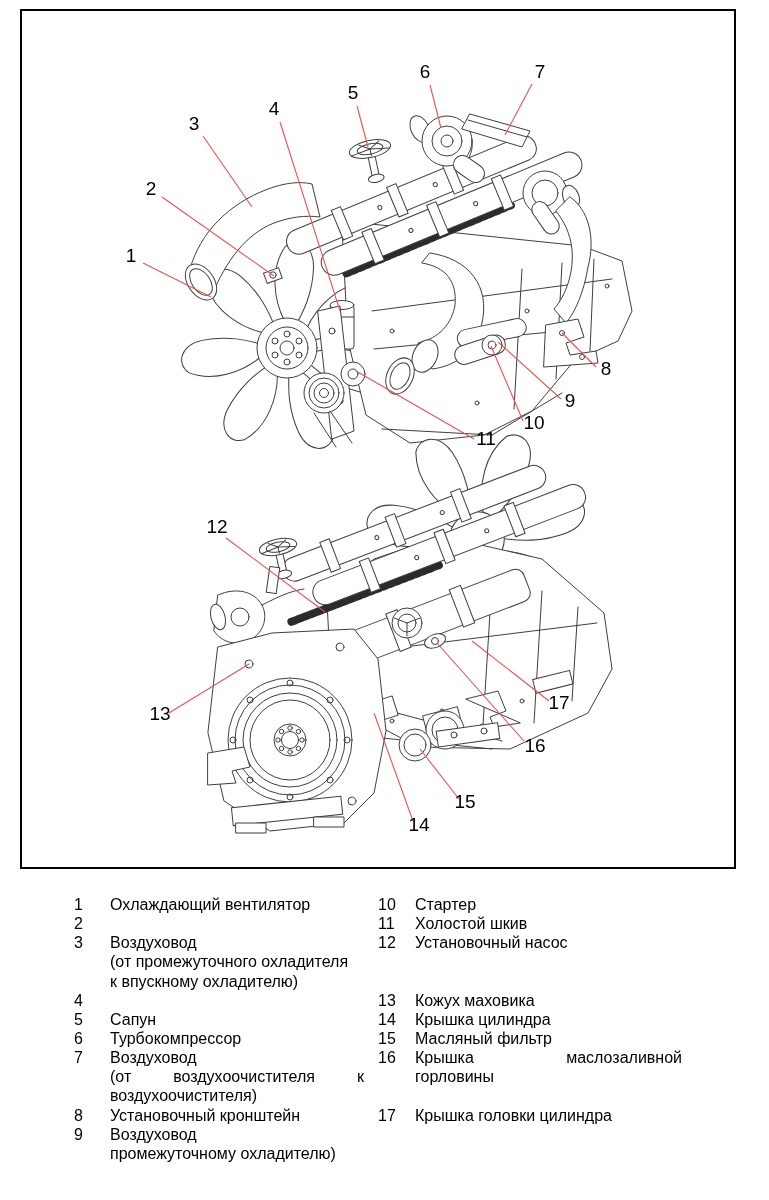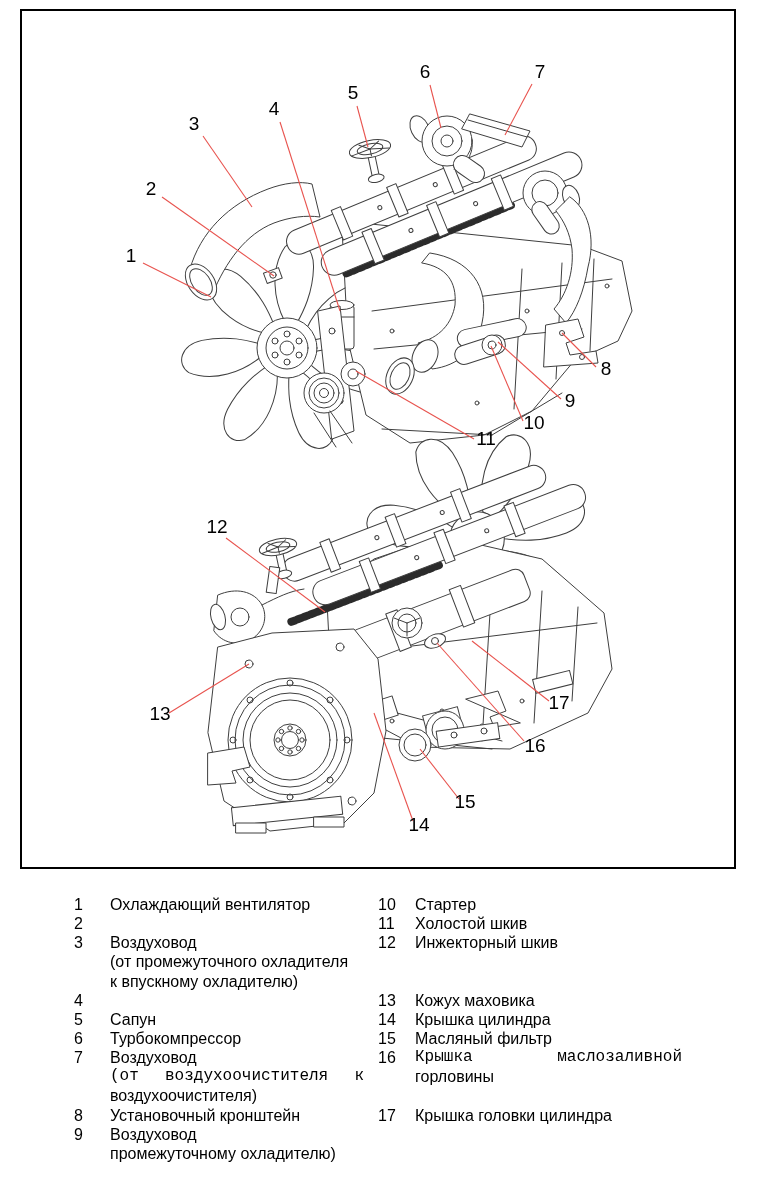--- a/index.html
+++ b/index.html
@@ -13,21 +13,21 @@
   svg .leaders line{stroke:#e8534e;stroke-width:1.1;}
   svg text.callout{font-family:"Liberation Sans","DejaVu Sans",sans-serif;font-size:19px;fill:#000;stroke:none;text-anchor:middle;}
   
   .legend-col{position:absolute;top:895px;}
   .legend-col.left{left:74px;width:290px;}
   .legend-col.right{left:378px;width:304px;}
   .lrow{display:flex;height:19.15px;line-height:19.15px;font-size:16px;}
   .lrow .lnum{flex:0 0 36px;}
   .legend-col.right .lrow .lnum{flex:0 0 37px;}
   .lrow .ltext{flex:1 1 auto;}
-  .lrow .ltext.justify{text-align:justify;text-align-last:justify;font-family:Liberation Mono, monospace;}
+  .lrow .ltext.justify{text-align:justify;text-align-last:justify;}
 </style>
 </head>
 <body>
 
 <div class="figure-box">
 <svg viewBox="0 0 712 856">
 
   <g class="d">
 
     <g>
@@ -410,21 +410,21 @@
   <div class="lrow">
       <span class="lnum">10</span>
       <span class="ltext">Стартер</span>
     </div>
   <div class="lrow">
       <span class="lnum">11</span>
       <span class="ltext">Холостой шкив</span>
     </div>
   <div class="lrow">
       <span class="lnum">12</span>
-      <span class="ltext">Инжекторный шкив</span>
+      <span class="ltext">Установочный насос</span>
     </div>
   <div class="lrow">
       <span class="lnum"></span>
       <span class="ltext"></span>
     </div>
   <div class="lrow">
       <span class="lnum"></span>
       <span class="ltext"></span>
     </div>
   <div class="lrow">

